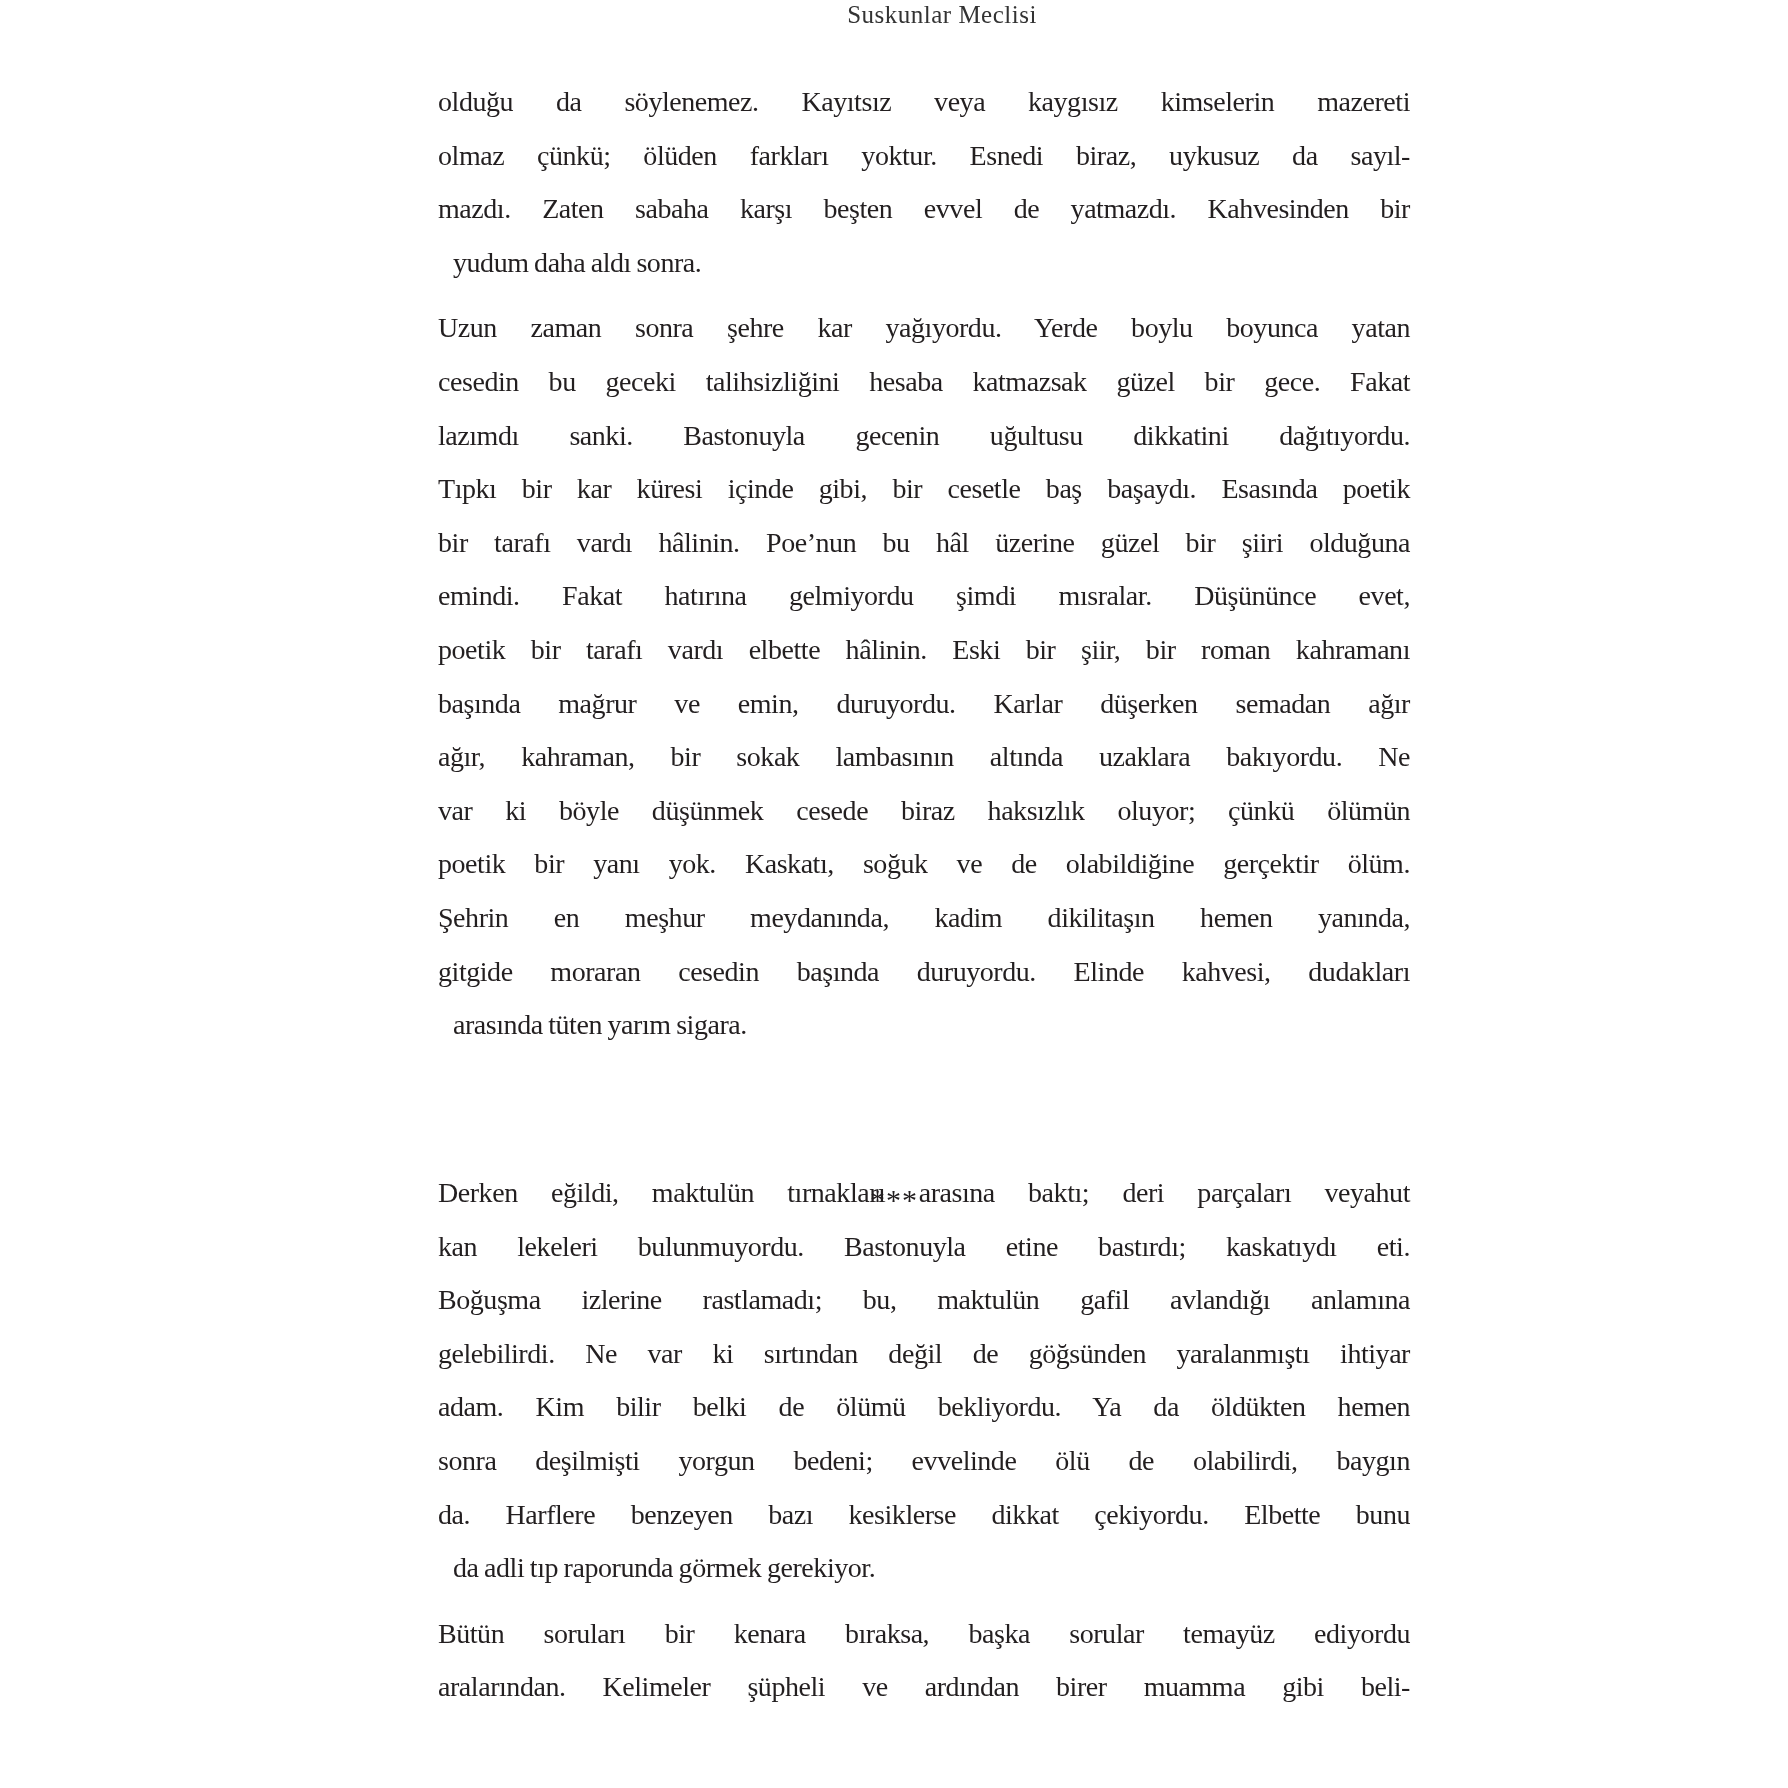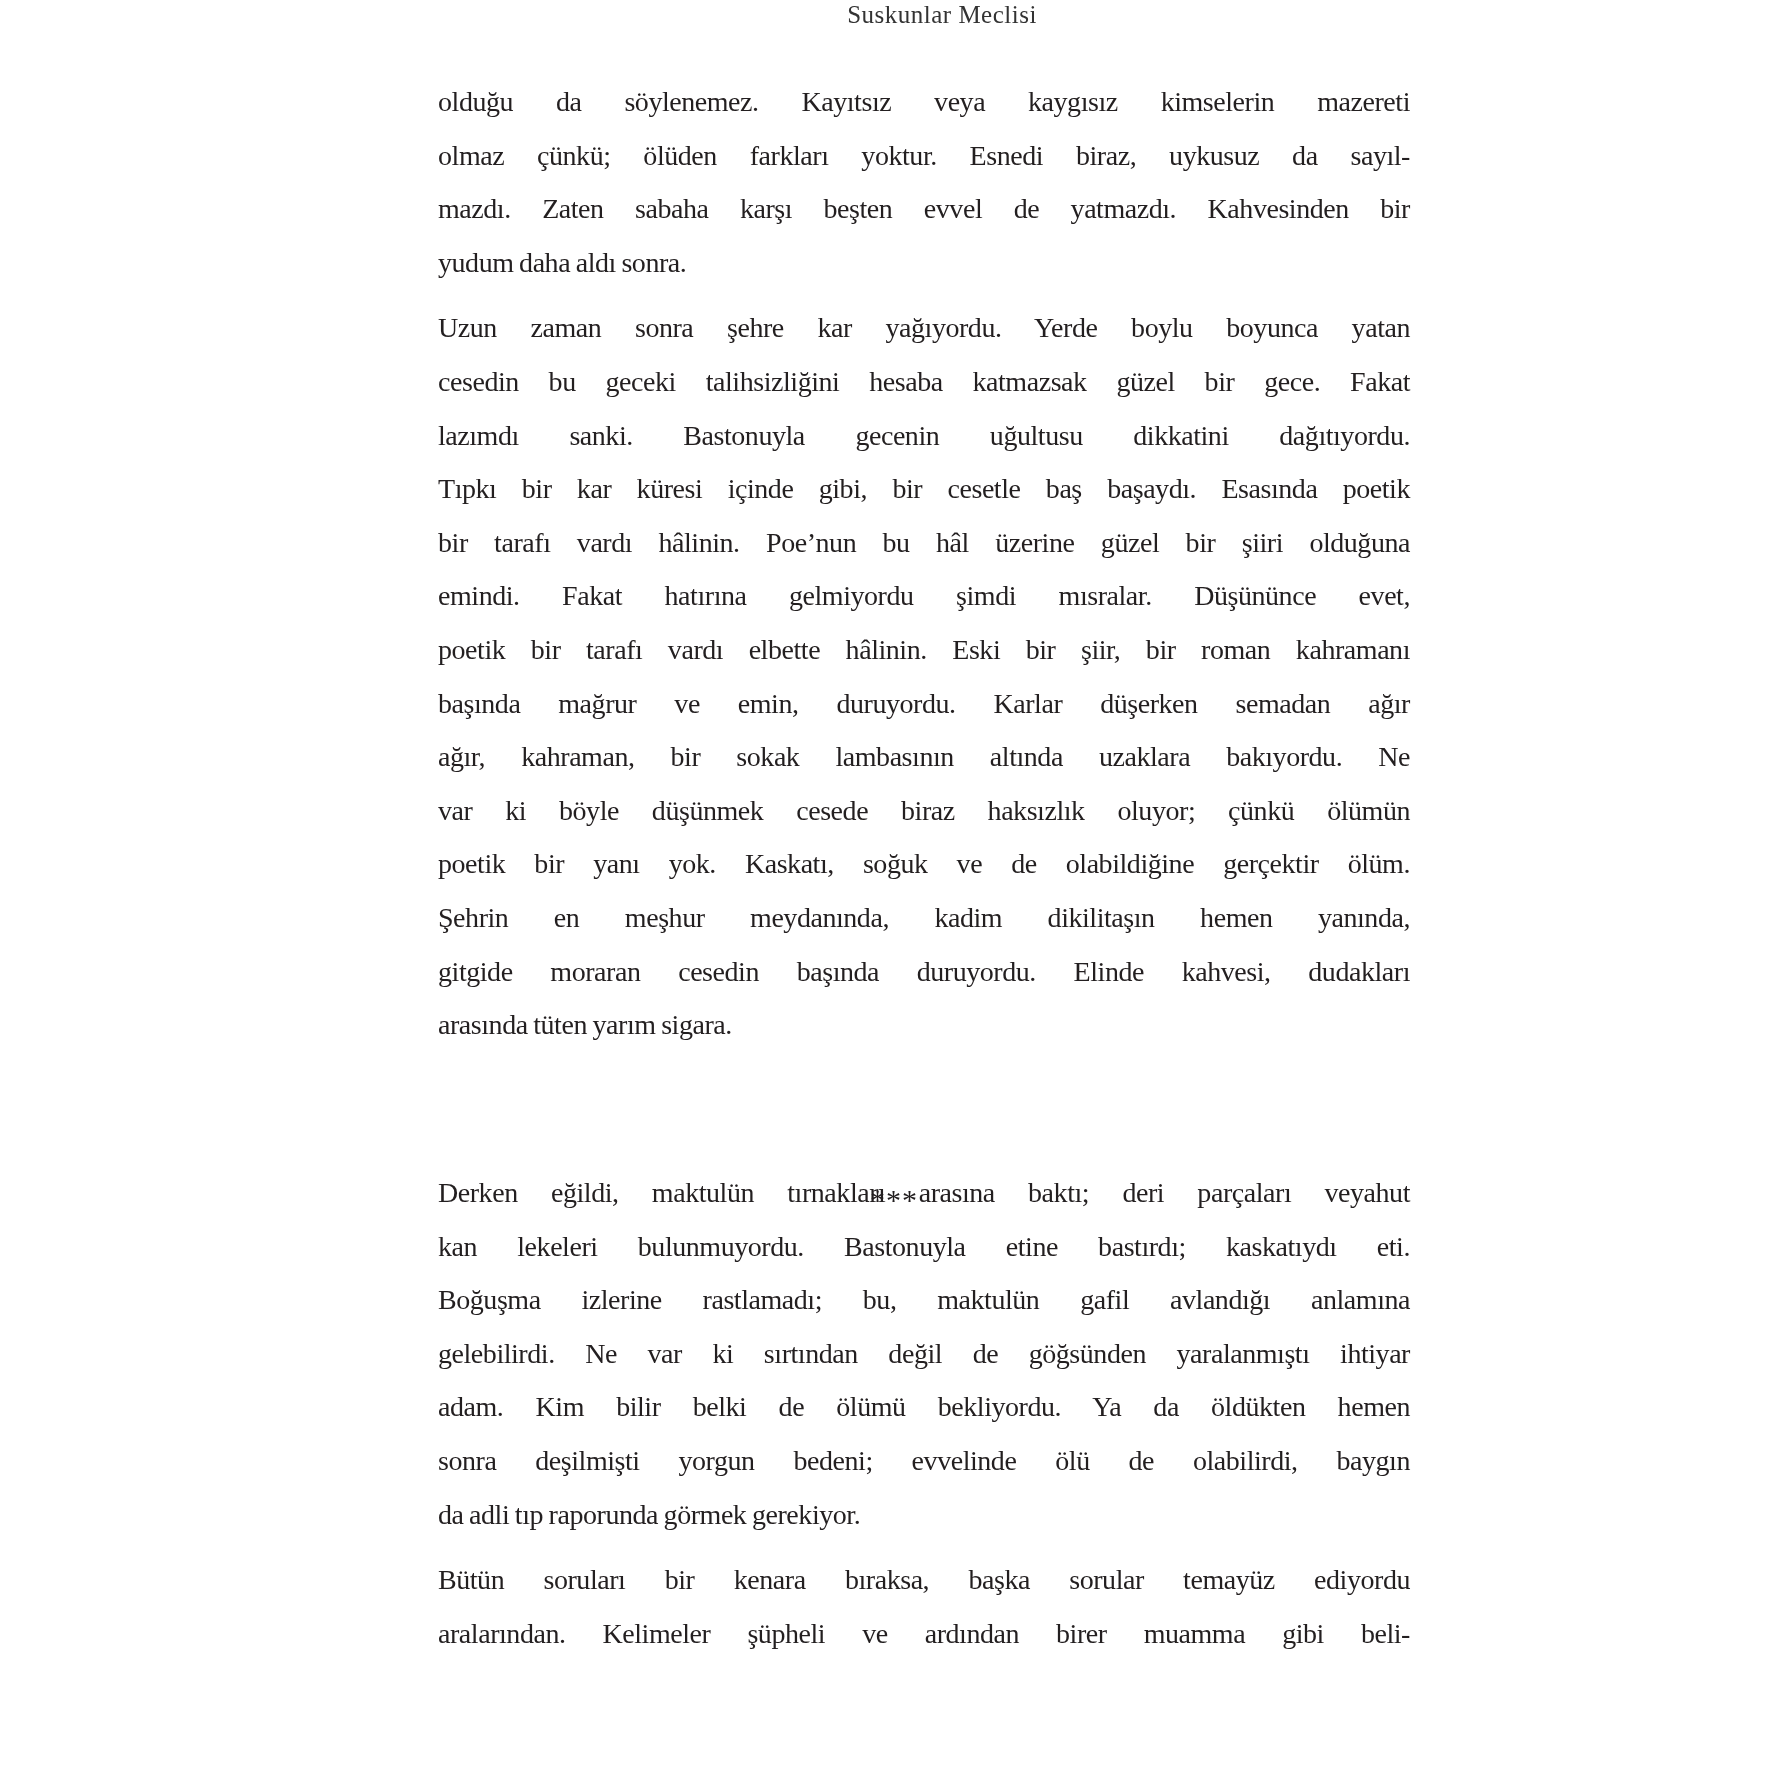--- a/index.html
+++ b/index.html
@@ -37,20 +37,21 @@
       font-size: 28px;
       line-height: 53.6px;
       white-space: nowrap;
       text-align: justify;
       text-align-last: justify;
       letter-spacing: -0.45px;
       word-spacing: -1px;
     }
     .line.last {
       text-align-last: left;
+      margin-left: 15px;
     }
     .para-gap {
       height: 12px;
     }
     .section-break {
       position: absolute;
       left: 0;
       width: 100%;
       text-align: center;
       font-size: 30px;
@@ -95,20 +96,21 @@
 <div class="section-break" style="top:1185px;">***</div>
 
 <div class="text-block" style="top:1166px;">
   <div>
     <div class="line">Derken eğildi, maktulün tırnakları arasına baktı; deri parçaları veyahut</div>
     <div class="line">kan lekeleri bulunmuyordu. Bastonuyla etine bastırdı; kaskatıydı eti.</div>
     <div class="line">Boğuşma izlerine rastlamadı; bu, maktulün gafil avlandığı anlamına</div>
     <div class="line">gelebilirdi. Ne var ki sırtından değil de göğsünden yaralanmıştı ihtiyar</div>
     <div class="line">adam. Kim bilir belki de ölümü bekliyordu. Ya da öldükten hemen</div>
     <div class="line">sonra deşilmişti yorgun bedeni; evvelinde ölü de olabilirdi, baygın</div>
+    <div class="line">da. Harflere benzeyen bazı kesiklerse dikkat çekiyordu. Elbette bunu</div>
     <div class="line last">da adli tıp raporunda görmek gerekiyor.</div>
   </div>
   <div class="para-gap"></div>
   <div>
     <div class="line">Bütün soruları bir kenara bıraksa, başka sorular temayüz ediyordu</div>
     <div class="line">aralarından. Kelimeler şüpheli ve ardından birer muamma gibi beli-</div>
   </div>
 </div>
 
 </body></html>

